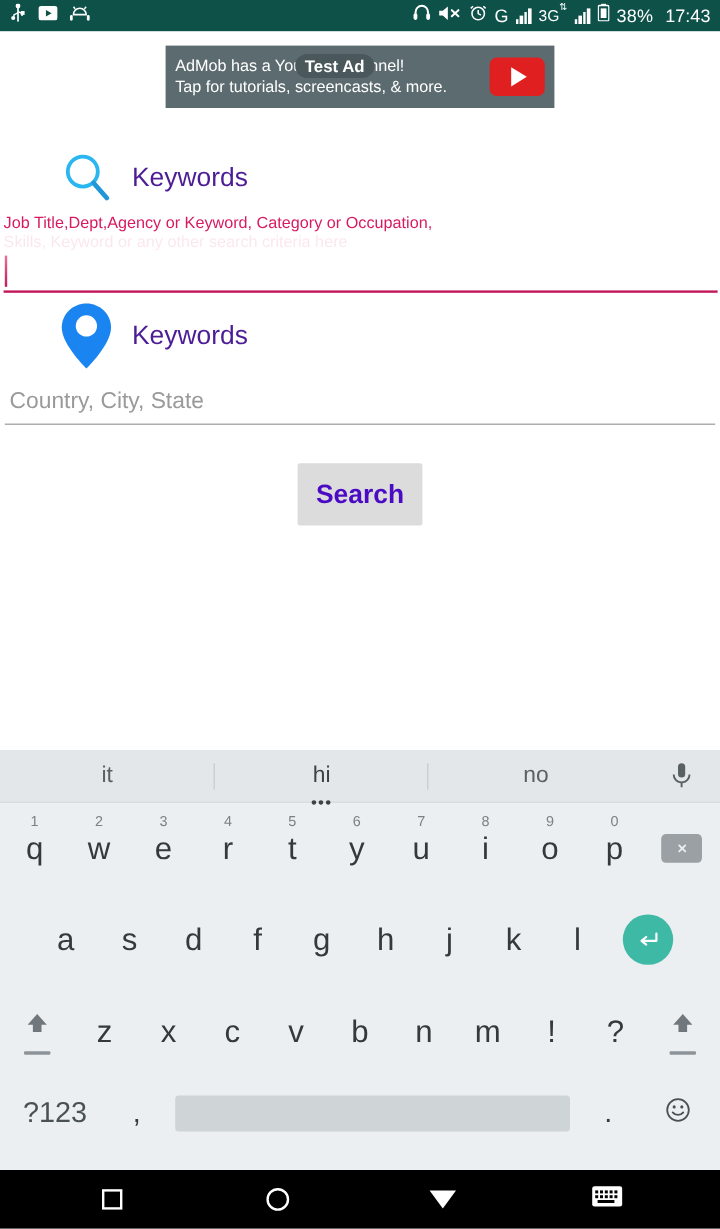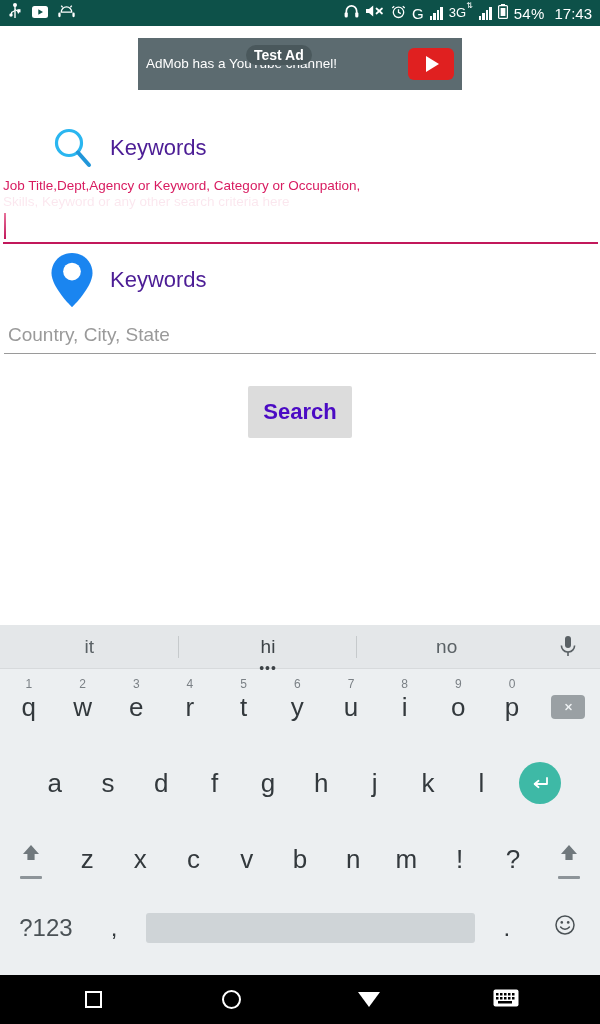--- a/index.html
+++ b/index.html
@@ -240,29 +240,30 @@
           <i></i>
           <i></i>
         </span>
       <span class="sb-ico">
         <svg width="10" height="15" viewBox="0 0 10 15">
           <rect x="3" y="0" width="4" height="1.6" fill="#fff"></rect>
           <rect x="0.6" y="1.6" width="8.8" height="12.8" rx="1" fill="none" stroke="#fff" stroke-width="1.2"></rect>
           <rect x="2.6" y="4" width="4.8" height="8" fill="#fff"></rect>
         </svg>
       </span>
-      <span class="sb-text">54%</span>
+      <span class="sb-text">38%</span>
       <span class="sb-time">17:43</span>
     </div>
   </div>
 
   <div class="ad-wrap">
     <div class="ad">
       <div class="ad-text">
         <div class="ad-line1">AdMob has a YouTube channel!</div>
+        <div class="ad-line2">Tap for tutorials, screencasts, &amp; more.</div>
       </div>
       <div class="ad-badge">Test Ad</div>
       <div class="ad-yt">
           <span class="tri"></span>
         </div>
     </div>
   </div>
 
   <div class="form">
 

